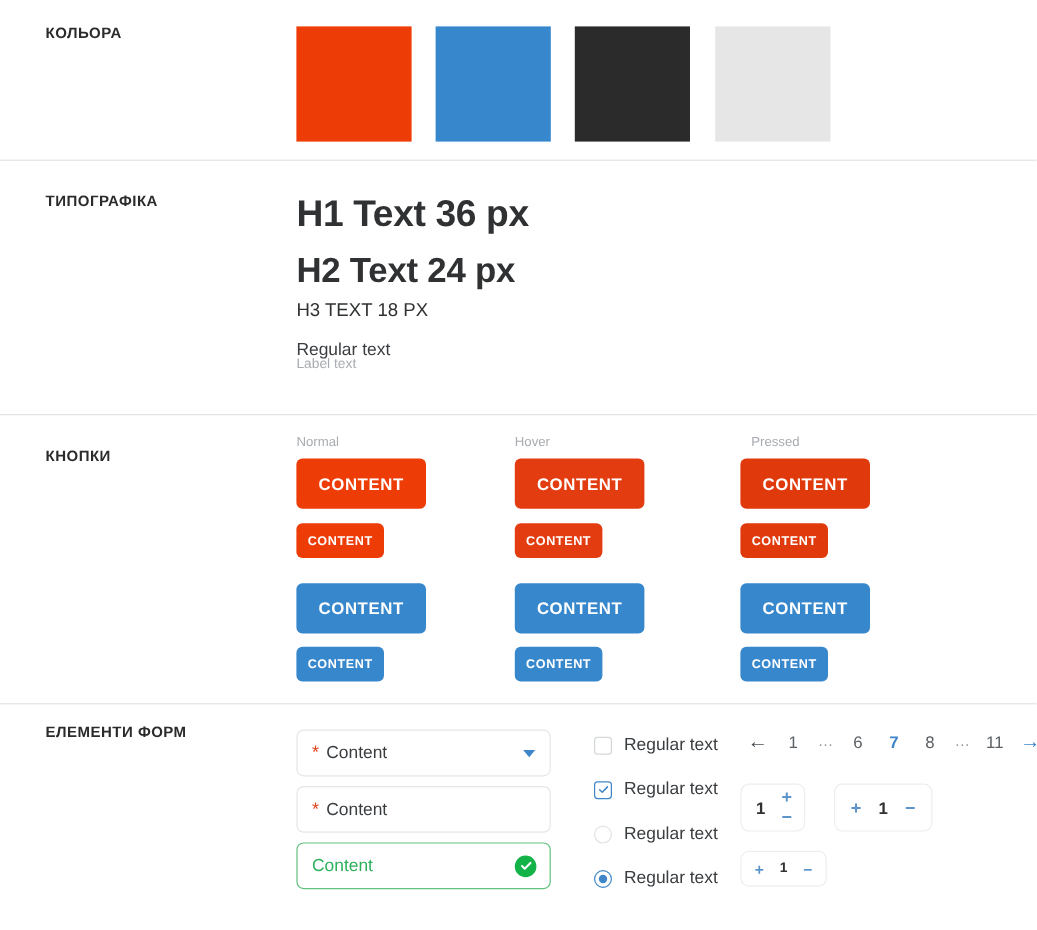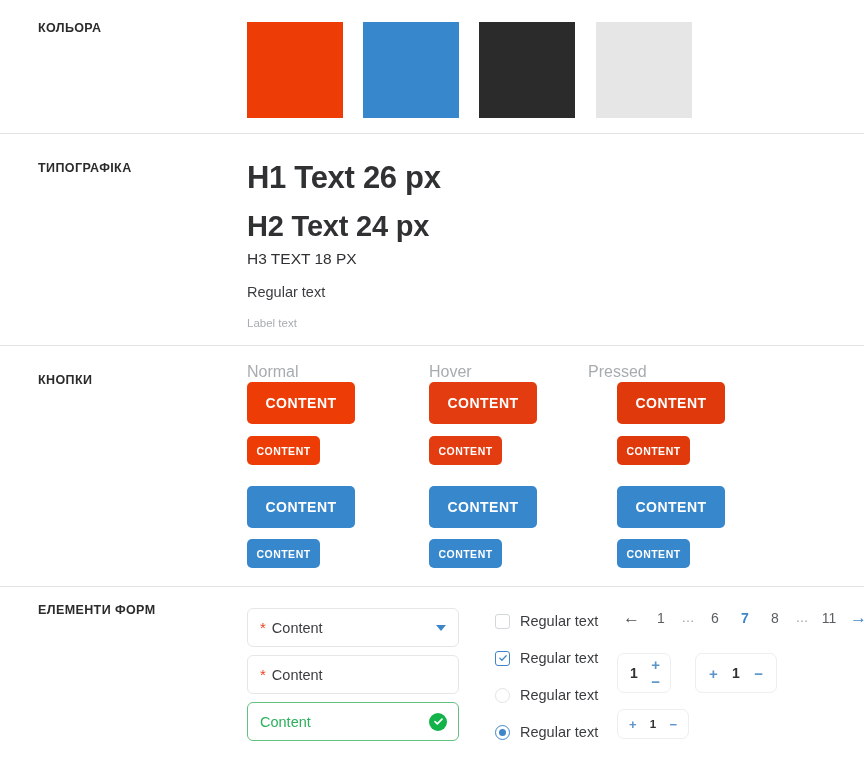--- a/index.html
+++ b/index.html
@@ -35,21 +35,21 @@
   .labs { position: absolute; font-size: 11.5px; color: #a8acb0; }
   .lorem {
     position: absolute;
     font-size: 14.5px;
     line-height: 24px;
     color: #3a3d40;
     width: 232px;
   }
 
   
-  .state-label { position: absolute; font-size: 16px; color: #a8acb0; }
+  .state-label { position: absolute; font-size: 11px; color: #a8acb0; }
   .btn {
     position: absolute;
     display: flex; align-items: center; justify-content: center;
     color: #fff; font-weight: bold; letter-spacing: 0.5px;
     border: none; cursor: pointer; border-radius: 5px;
     font-family: "Liberation Sans", sans-serif;
   }
   .btn-lg { width: 108px; height: 42px; font-size: 14px; }
   .btn-sm { width: 73px; height: 29px; font-size: 10.5px; }
 
@@ -131,42 +131,42 @@
 <div class="page">
 
   <div class="sec-label" style="left:38px; top:21px;">КОЛЬОРА</div>
   <div class="swatch" id="sw0" style="left: 247px; top: 22px; background: rgb(238, 60, 6);"></div>
   <div class="swatch" id="sw1" style="left: 363px; top: 22px; background: rgb(55, 135, 205);"></div>
   <div class="swatch" id="sw2" style="left: 479px; top: 22px; background: rgb(43, 43, 43);"></div>
   <div class="swatch" id="sw3" style="left: 596px; top: 22px; background: rgb(230, 230, 230);"></div>
   <div class="divider" style="top:133px;"></div>
 
   <div class="sec-label" style="left:38px; top:161px;">ТИПОГРАФІКА</div>
-  <div class="h1s" style="left:247px; top:160px;">H1 Text 26 px</div>
+  <div class="h1s" style="left:247px; top:160px;">H1 Text 36 px</div>
   <div class="h2s" style="left:247px; top:210px;">H2 Text 24 px</div>
   <div class="h3s" style="left:247px; top:250px;">H3 TEXT 18 PX</div>
   <div class="regs" style="left:247px; top:284px;">Regular text</div>
-  <div class="labs" style="left:247px; top:317px;">Label text</div>
+  <div class="labs" style="left:247px; top:298px;">Label text</div>
   <div class="divider" style="top:345px;"></div>
 
   <div class="sec-label" style="left:38px; top:373px;">КНОПКИ</div>
 
   <div class="state-label" style="left:247px; top:363px;">Normal</div>
   <button class="btn btn-lg" id="bn0" style="left: 247px; top: 382px; background: rgb(238, 60, 6);">CONTENT</button>
   <button class="btn btn-sm" id="bn1" style="left: 247px; top: 436px; background: rgb(238, 60, 6);">CONTENT</button>
   <button class="btn btn-lg" id="bn2" style="left: 247px; top: 486px; background: rgb(55, 135, 205);">CONTENT</button>
   <button class="btn btn-sm" id="bn3" style="left: 247px; top: 539px; background: rgb(55, 135, 205);">CONTENT</button>
 
   <div class="state-label" style="left:429px; top:363px;">Hover</div>
   <button class="btn btn-lg" id="bh0" style="left: 429px; top: 382px; background: rgb(227, 60, 16);">CONTENT</button>
   <button class="btn btn-sm" id="bh1" style="left: 429px; top: 436px; background: rgb(227, 60, 16);">CONTENT</button>
   <button class="btn btn-lg" id="bh2" style="left: 429px; top: 486px; background: rgb(55, 135, 205);">CONTENT</button>
   <button class="btn btn-sm" id="bh3" style="left: 429px; top: 539px; background: rgb(55, 135, 205);">CONTENT</button>
 
-  <div class="state-label" style="left:588px; top:363px;">Pressed</div>
+  <div class="state-label" style="left:626px; top:363px;">Pressed</div>
   <button class="btn btn-lg" id="bp0" style="left: 617px; top: 382px; background: rgb(224, 58, 12);">CONTENT</button>
   <button class="btn btn-sm" id="bp1" style="left: 617px; top: 436px; background: rgb(224, 58, 12);">CONTENT</button>
   <button class="btn btn-lg" id="bp2" style="left: 617px; top: 486px; background: rgb(55, 135, 205);">CONTENT</button>
   <button class="btn btn-sm" id="bp3" style="left: 617px; top: 539px; background: rgb(55, 135, 205);">CONTENT</button>
 
   <div class="divider" style="top:586px;"></div>
 
   <div class="sec-label" style="left:38px; top:603px;">ЕЛЕМЕНТИ ФОРМ</div>
 
   <div class="field" style="left:247px; top:608px;">

